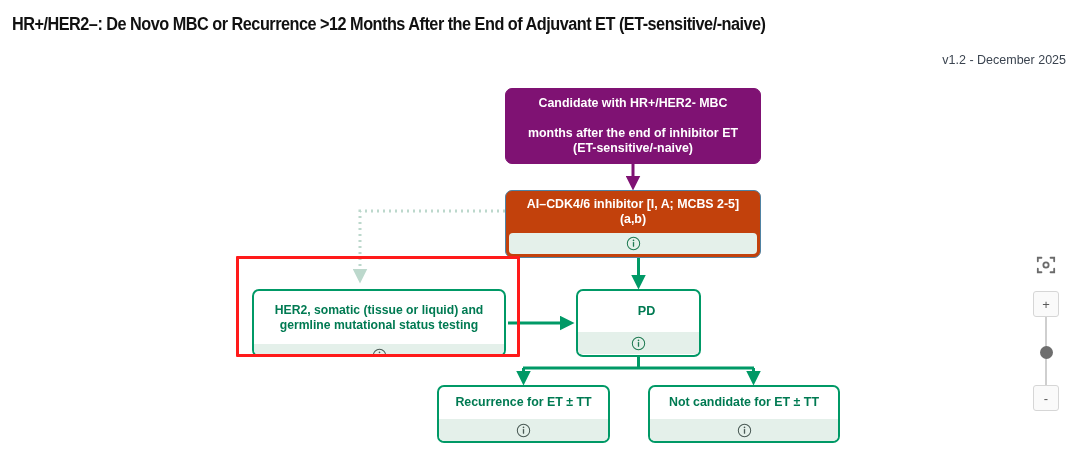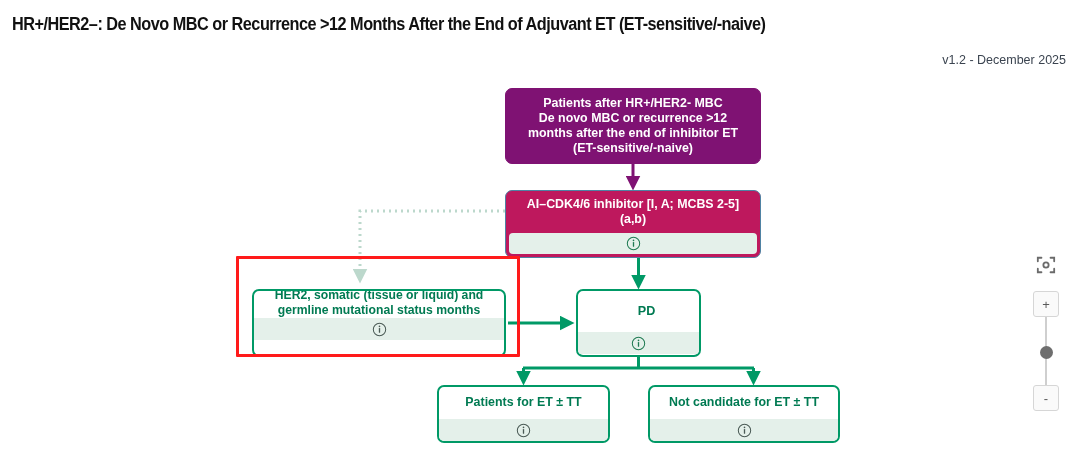--- a/index.html
+++ b/index.html
@@ -92,21 +92,21 @@
     font-size: 12.4px;
     padding: 0 6px;
   }
 
   
   #node-ai-cdk {
     left: 505px;
     top: 114px;
     width: 256px;
     height: 68px;
-    background: #be185d;
+    background: #c2410c;
     border: 1px solid #4f82a3;
   }
   #node-ai-cdk .node-head {
     width: 100%;
     height: 42px;
     color: #ffffff;
     font-size: 12.4px;
     padding: 0 5px;
   }
   #node-ai-cdk .node-foot {
@@ -129,24 +129,23 @@
     width: 100%;
   }
 
   #node-her2 {
     left: 252px;
     top: 213px;
     width: 254px;
     height: 68px;
   }
   #node-her2 .node-head {
-    height: 27px;
+    height: 53px;
     font-size: 12.2px;
     padding: 0 6px;
-    align-items: flex-end;
   }
   #node-her2 .node-foot { height: 22px; }
 
   #node-pd {
     left: 576px;
     top: 213px;
     width: 125px;
     height: 68px;
   }
   #node-pd .node-head {
@@ -291,22 +290,22 @@
 
     <path d="M 638.5 281 L 638.5 292" fill="none" stroke="#009966" stroke-width="3"></path>
     <path d="M 523 292 L 754 292" fill="none" stroke="#009966" stroke-width="3"></path>
     <line x1="523.5" y1="292" x2="523.5" y2="305" stroke="#009966" stroke-width="3" marker-end="url(#arrow-green)"></line>
     <line x1="753.5" y1="292" x2="753.5" y2="305" stroke="#009966" stroke-width="3" marker-end="url(#arrow-green)"></line>
   </svg>
 
   <div class="node" id="node-start">
     <div class="node-head">
       <span>
-        <span>Patients after HR+/HER2- MBC</span><br>
-        <span>De novo MBC or recurrence &gt;12</span><br>
+        <span>Candidate with HR+/HER2- MBC</span><br>
+        <br>
         <span>months after the end of inhibitor ET</span><br>
         <span>(ET-sensitive/-naive)</span>
       </span>
     </div>
   </div>
 
   <div class="node" id="node-ai-cdk">
     <div class="node-head">
       <span>
         <span>AI–CDK4/6 inhibitor [I, A; MCBS 2-5]</span><br>
@@ -321,21 +320,21 @@
           <rect x="7.3" y="6.4" width="1.4" height="5" rx="0.6" fill="#1f7a52"></rect>
         </svg>
       </span>
     </div>
   </div>
 
   <div class="node node-green" id="node-her2">
     <div class="node-head">
       <span>
         <span>HER2, somatic (tissue or liquid) and</span><br>
-        <span>germline mutational status months</span>
+        <span>germline mutational status testing</span>
       </span>
     </div>
     <div class="node-foot">
       <span class="info-icon">
         <svg viewBox="0 0 16 16" width="15" height="15">
           <circle cx="8" cy="8" r="6.6" fill="none" stroke="#4a5a55" stroke-width="1.1"></circle>
           <circle cx="8" cy="4.7" r="0.85" fill="#4a5a55"></circle>
           <rect x="7.3" y="6.4" width="1.4" height="5" rx="0.6" fill="#4a5a55"></rect>
         </svg>
       </span>
@@ -349,21 +348,21 @@
         <svg viewBox="0 0 16 16" width="15" height="15">
           <circle cx="8" cy="8" r="6.6" fill="none" stroke="#1f7a52" stroke-width="1.1"></circle>
           <circle cx="8" cy="4.7" r="0.85" fill="#1f7a52"></circle>
           <rect x="7.3" y="6.4" width="1.4" height="5" rx="0.6" fill="#1f7a52"></rect>
         </svg>
       </span>
     </div>
   </div>
 
   <div class="node node-green" id="node-candidate">
-    <div class="node-head">Patients for ET ± TT</div>
+    <div class="node-head">Recurrence for ET ± TT</div>
     <div class="node-foot">
       <span class="info-icon">
         <svg viewBox="0 0 16 16" width="15" height="15">
           <circle cx="8" cy="8" r="6.6" fill="none" stroke="#4a5a55" stroke-width="1.1"></circle>
           <circle cx="8" cy="4.7" r="0.85" fill="#4a5a55"></circle>
           <rect x="7.3" y="6.4" width="1.4" height="5" rx="0.6" fill="#4a5a55"></rect>
         </svg>
       </span>
     </div>
   </div>

